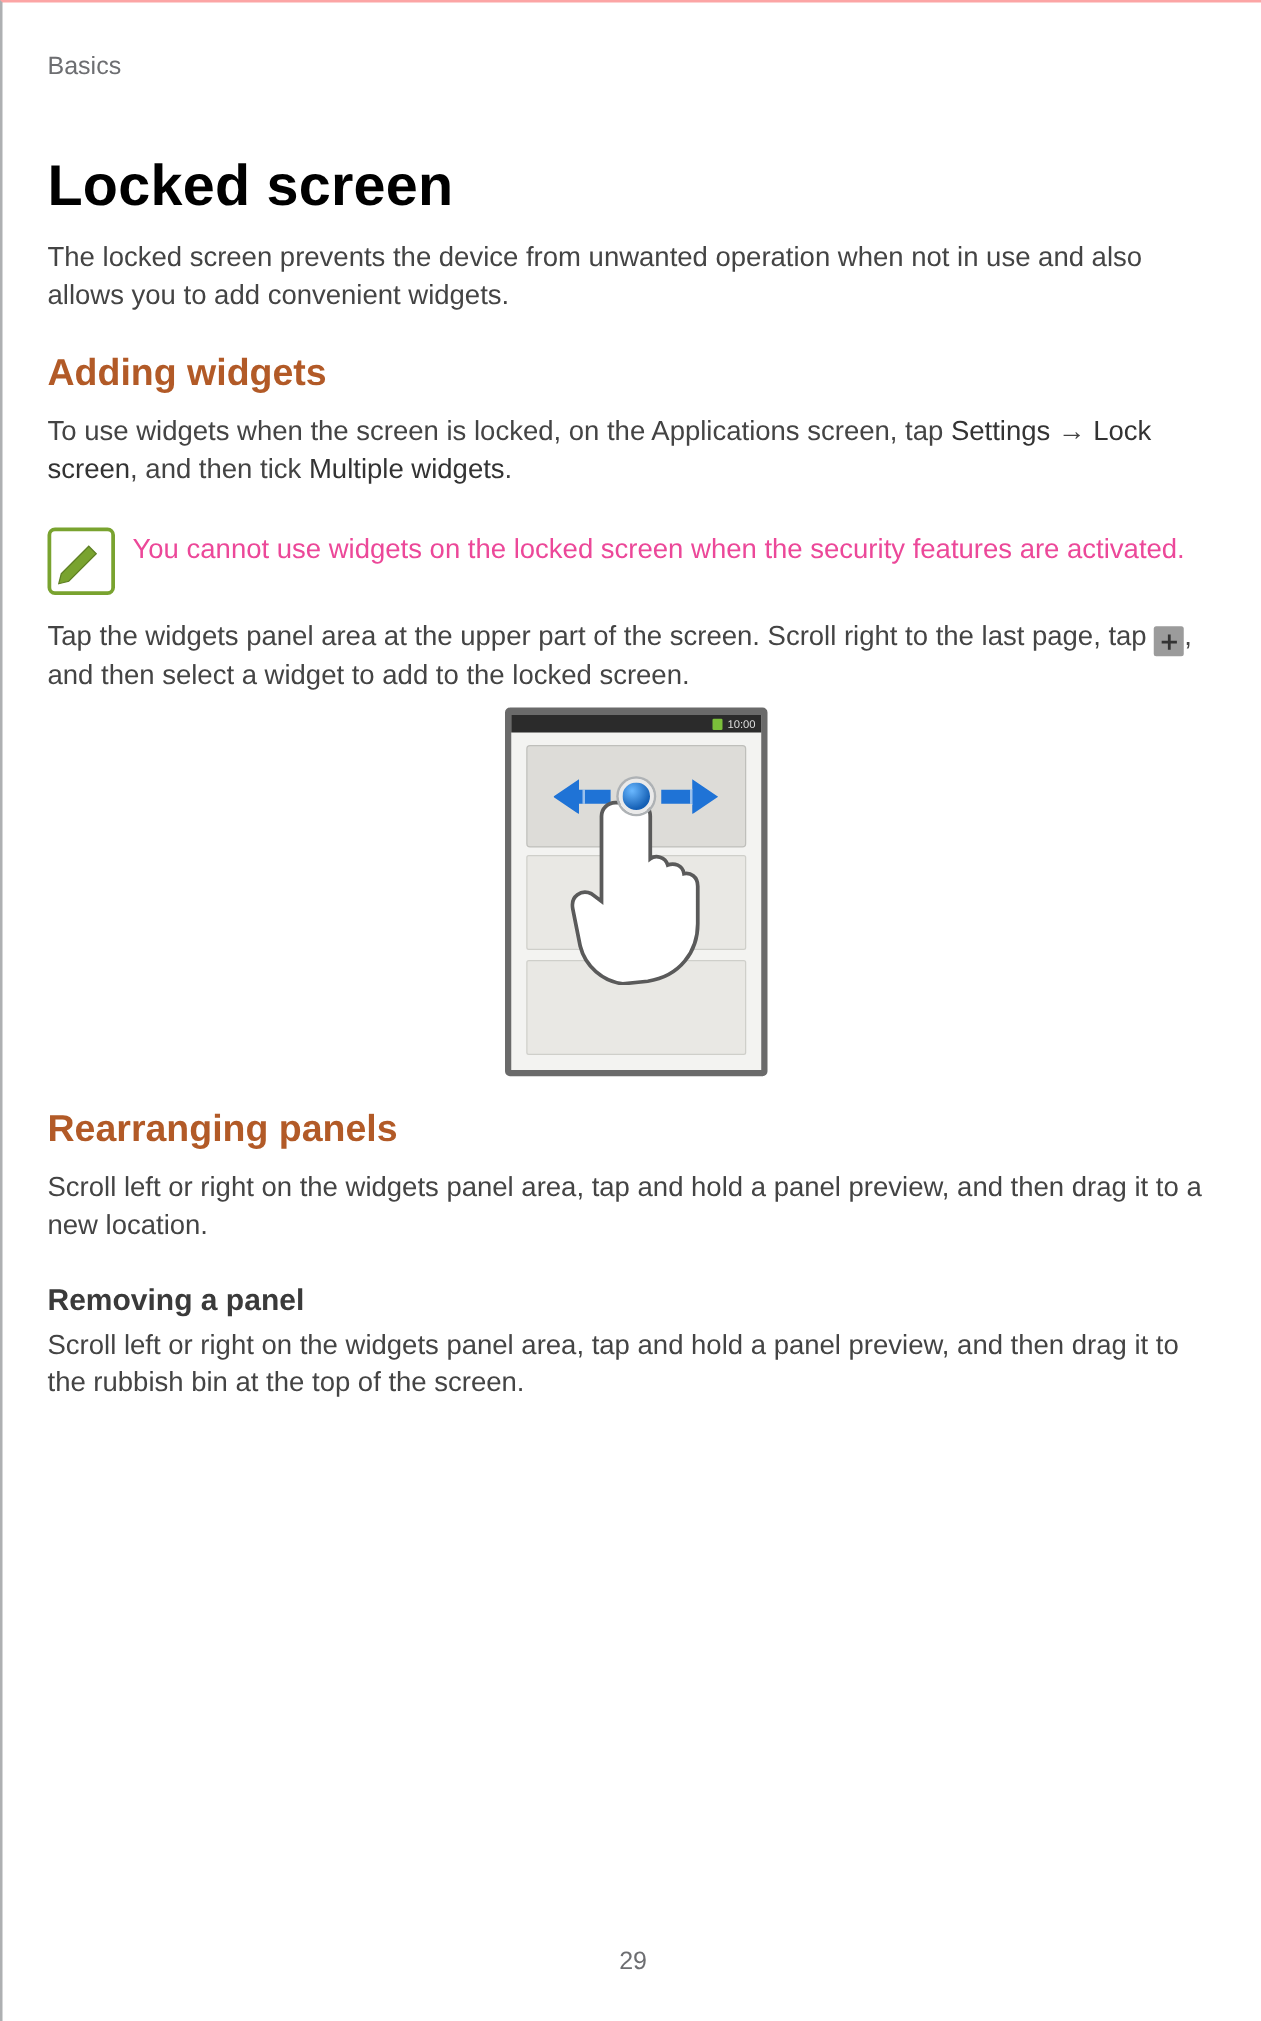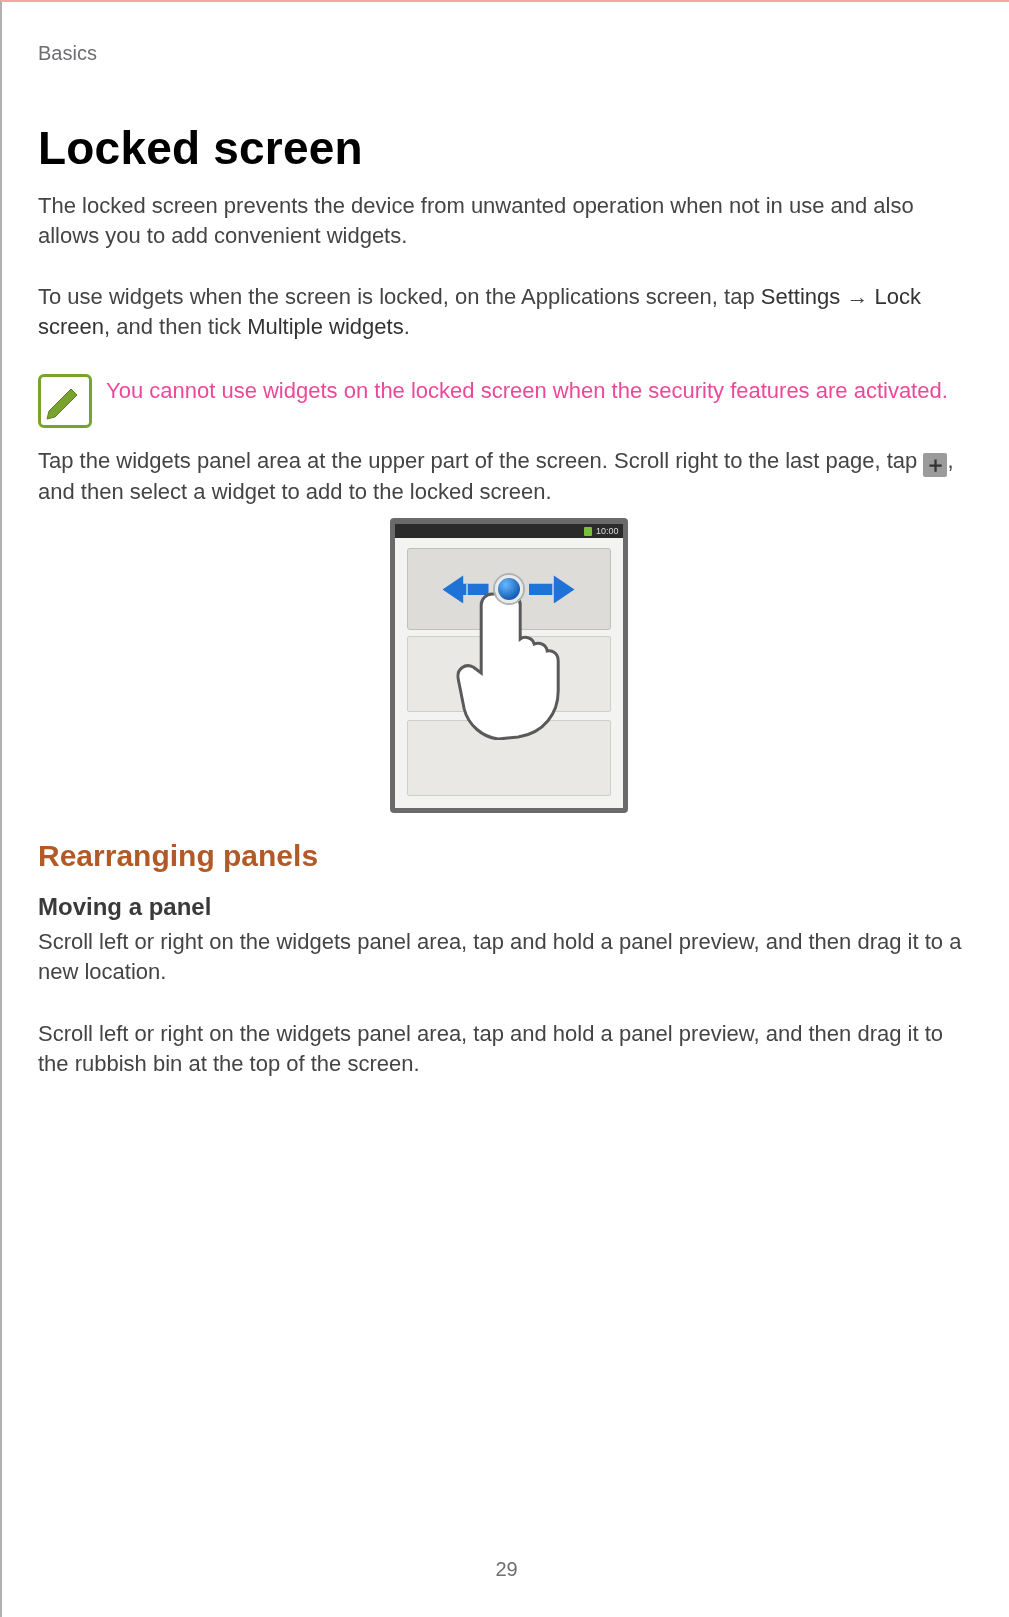--- a/index.html
+++ b/index.html
@@ -90,21 +90,21 @@
     vertical-align: -4px;
     border-radius: 2px;
   }
   
   .phone-wrap {
     display: flex;
     justify-content: center;
     margin: 6px 0 14px 0;
   }
   .phone {
-    width: 238px;
+    width: 210px;
     height: 295px;
     background: #f3f3f1;
     border: 5px solid #6a6a6a;
     border-top-width: 6px;
     border-radius: 4px;
     position: relative;
     box-sizing: border-box;
   }
   .statusbar {
     height: 14px;
@@ -198,20 +198,21 @@
 <body>
 
 <div class="page">
 
   <div class="breadcrumb">Basics</div>
 
   <h1 class="title">Locked screen</h1>
 
   <p class="body">The locked screen prevents the device from unwanted operation when not in use and also allows you to add convenient widgets.</p>
 
+  <h2 class="section">Adding widgets</h2>
 
   <p class="body">
     <span>To use widgets when the screen is locked, on the Applications screen, tap </span><span class="inline-bold">Settings</span><span class="arrow"> → </span><span class="inline-bold">Lock screen</span><span>, and then tick </span><span class="inline-bold">Multiple widgets</span><span>.</span>
   </p>
 
   <div class="note-row">
     <div class="note-icon-box">
       <svg viewBox="0 0 48 48">
         <path d="M8 34 L30 12 L36 18 L14 40 L6 42 Z" fill="#79a32f"></path>
         <path d="M8 34 L30 12 L36 18 L14 40 L6 42 Z" fill="none" stroke="#5e7f24" stroke-width="1"></path>
@@ -240,19 +241,19 @@
         <div></div>
       </div>
       <svg class="hand" viewBox="0 0 120 160">
         <path d="M54 14 c6 0 10 5 10 11 v34 c4 -3 12 -2 14 5 c5 -2 12 0 13 7 c5 -1 11 2 11 10 v30 c0 22 -14 42 -40 46 l-20 2 c-16 -2 -30 -14 -34 -30 l-6 -30 c-2 -10 7 -16 15 -12 l8 6 V25 c0 -6 5 -11 11 -11 z" fill="#ffffff" stroke="#5a5a5a" stroke-width="3"></path>
       </svg>
     </div>
   </div>
 
   <h2 class="section">Rearranging panels</h2>
 
-  <h3 class="subsection">Moving a panel</h3>
   <p class="body">Scroll left or right on the widgets panel area, tap and hold a panel preview, and then drag it to a new location.</p>
 
+  <h3 class="subsection">Removing a panel</h3>
   <p class="body">Scroll left or right on the widgets panel area, tap and hold a panel preview, and then drag it to the rubbish bin at the top of the screen.</p>
 
   <div class="page-number">29</div>
 </div>
 
 </body></html>

